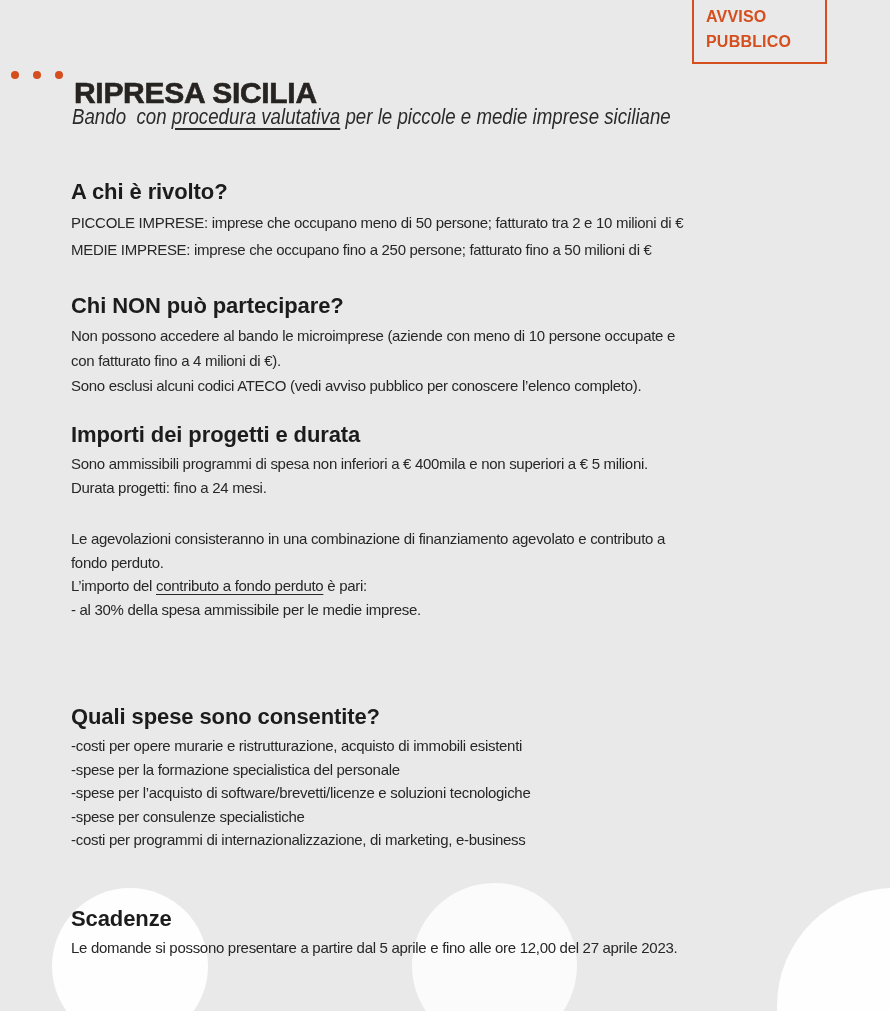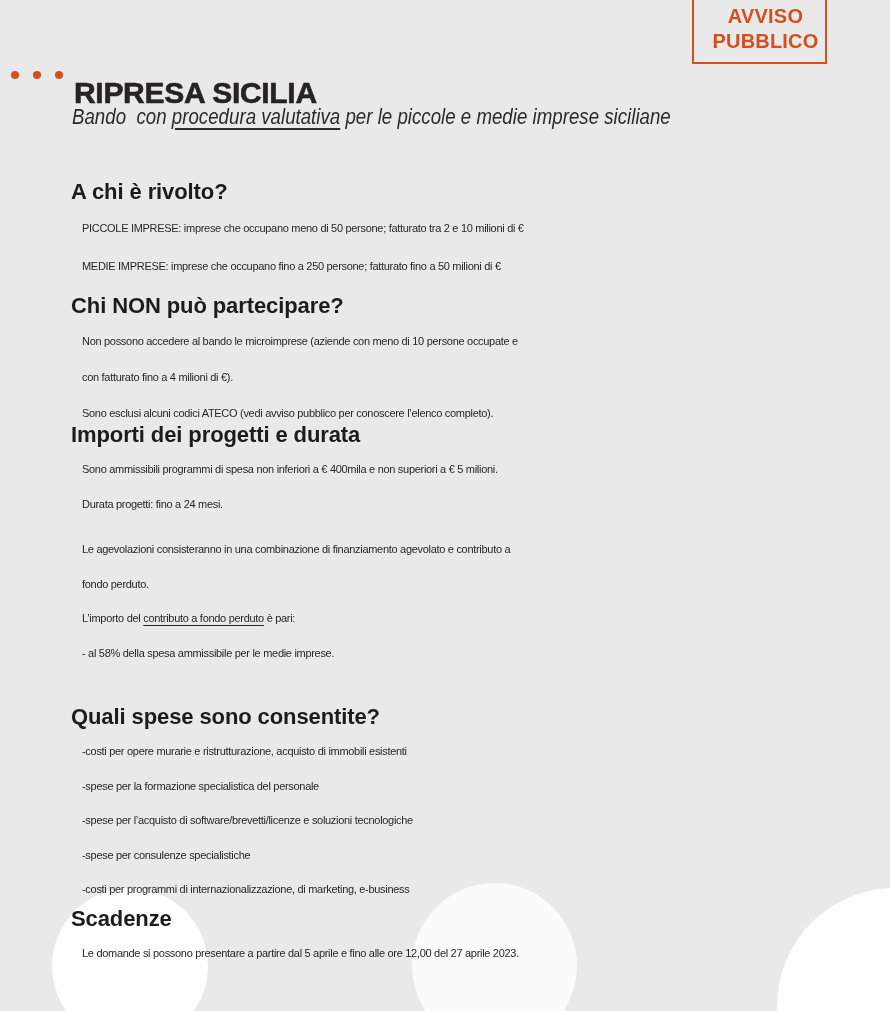--- a/index.html
+++ b/index.html
@@ -22,22 +22,22 @@
 
   
   .badge {
     position: absolute; left: 692px; top: -10px;
     width: 135px; height: 74px; box-sizing: border-box;
     border: 2.5px solid #d54e1e;
     padding: 12px 0 0 12px;
     z-index: 2;
   }
   .badge div {
-    font-size: 20px; font-weight: bold; line-height: 25px;
-    letter-spacing: 0.2px; color: #d54e1e; white-space: pre; text-align: center;
+    font-size: 16px; font-weight: bold; line-height: 25px;
+    letter-spacing: 0.2px; color: #d54e1e; white-space: pre;
   }
 
   
   .dots { position: absolute; left: 11px; top: 71px; display: flex; gap: 14px; z-index: 1; }
   .dot { width: 8px; height: 8px; border-radius: 50%; background: #d54e1e; }
   .title {
     position: absolute; left: 74px; top: 53px; z-index: 1;
     font-size: 30px; font-weight: bold; line-height: 39px;
     letter-spacing: -0.3px; color: #262321;
     -webkit-text-stroke: 0.6px #262321;
@@ -51,21 +51,21 @@
   }
   .u-sub { text-decoration: underline; text-decoration-thickness: 1.5px; text-underline-offset: 4px; }
 
   
   .sec { position: absolute; left: 71px; right: 20px; z-index: 1; }
   .sec h2 {
     font-size: 22px; font-weight: bold; line-height: 24px;
     margin: 0 0 5px 0; letter-spacing: -0.1px; color: #1c1c1c; white-space: pre;
   }
   .sec p {
-    font-size: 11px; line-height: 23.5px; margin: 11px;
+    font-size: 15px; line-height: 23.5px; margin: 0;
     letter-spacing: -0.3px; color: #272727; white-space: pre;
   }
   .s1 p { line-height: 27px; }
   .s2 p { line-height: 25px; }
   .u-body { text-decoration: underline; text-decoration-thickness: 1.3px; text-underline-offset: 3px; }
 
   .sec-1 { top: 180px; }
   .sec-2 { top: 294px; }
   .sec-3 { top: 423px; }
   .sec-4 { top: 527px; }
@@ -110,21 +110,21 @@
   <section class="sec sec-3">
     <h2>Importi dei progetti e durata</h2>
     <p>Sono ammissibili programmi di spesa non inferiori a € 400mila e non superiori a € 5 milioni.</p>
     <p>Durata progetti: fino a 24 mesi.</p>
   </section>
 
   <section class="sec sec-4">
     <p>Le agevolazioni consisteranno in una combinazione di finanziamento agevolato e contributo a</p>
     <p>fondo perduto.</p>
     <p><span>L’importo del </span><span class="u-body">contributo a fondo perduto</span><span> è pari:</span></p>
-    <p>- al 58% della spesa ammissibile per le medie imprese.</p>
+    <p>- al 30% della spesa ammissibile per le medie imprese.</p>
   </section>
 
   <section class="sec sec-5">
     <h2>Quali spese sono consentite?</h2>
     <p>-costi per opere murarie e ristrutturazione, acquisto di immobili esistenti</p>
     <p>-spese per la formazione specialistica del personale</p>
     <p>-spese per l’acquisto di software/brevetti/licenze e soluzioni tecnologiche</p>
     <p>-spese per consulenze specialistiche</p>
     <p>-costi per programmi di internazionalizzazione, di marketing, e-business</p>
   </section>

